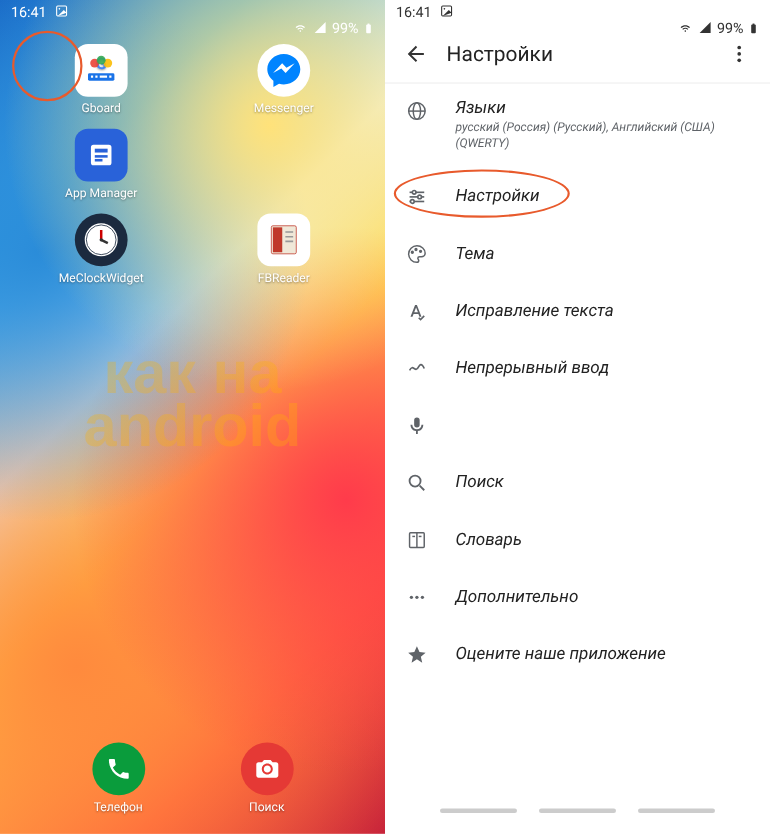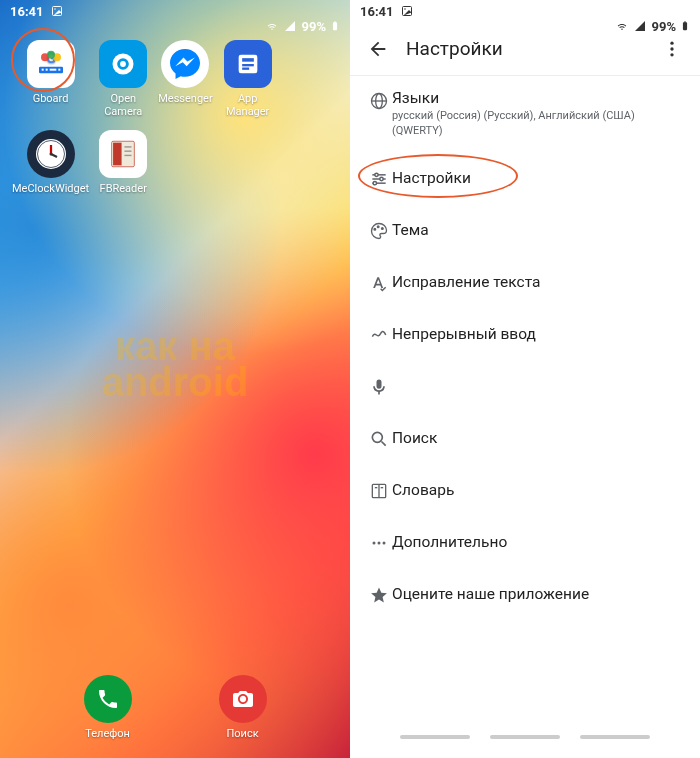--- a/index.html
+++ b/index.html
@@ -27,31 +27,31 @@
   .phone-right { background: #fff; }
 
   
   .status-bar {
     height: 22px;
     display: flex;
     justify-content: space-between;
     align-items: center;
     padding: 0 10px;
     font-size: 13px;
-    font-weight: 700;
+    font-weight: 400;
   }
   .phone-left .status-bar { color: #fff; }
   .phone-right .status-bar { color: #333; }
-  .status-right { display: flex; align-items: center; gap: 4px; margin-top: 30px; }
+  .status-right { display: flex; gap: 4px; margin-top: 30px; }
   .status-right svg { flex-shrink: 0; }
 
   
   .app-grid {
     display: grid;
-    grid-template-columns: repeat(5, 1fr);
+    grid-template-columns: repeat(2, 1fr);
     gap: 12px 6px;
     padding: 18px 12px 0 12px;
   }
   .app-item {
     display: flex;
     flex-direction: column;
     align-items: center;
     color: #fff;
     font-size: 11px;
     line-height: 1.2;
@@ -86,21 +86,21 @@
     padding: 0 40px;
   }
   .dock .app-item { color: #fff; }
 
   
   .watermark {
     position: absolute;
     top: 48%;
     left: 50%;
     transform: translate(-50%,-50%);
-    font-size: 40px;
+    font-size: 54px;
     font-weight: 800;
     color: rgba(255,180,0,0.3);
     text-align: center;
     line-height: 0.9;
     pointer-events: none;
     text-transform: lowercase;
     font-family: Arial, sans-serif;
   }
 
   
@@ -134,21 +134,21 @@
   }
   .settings-item.single-line { align-items: center; padding: 15px 16px; }
   .item-icon {
     width: 26px;
     display: flex;
     justify-content: center;
     color: #5f6368;
     flex-shrink: 0;
     margin-top: 2px;
   }
-  .item-text { flex: 1; }
+  .item-text { margin-left: 22px; flex: 1; font-style: italic; }
   .item-title { font-size: 15.5px; color: #222; }
   .item-sub { font-size: 11px; color: #5f6368; line-height: 1.35; margin-top: 2px; }
 
   .hl-settings {
     width: 160px; height: 44px;
     border: 2.5px solid #e85a2c;
     border-radius: 50% / 50%;
     position: absolute;
     left: 8px; top: 2px;
     pointer-events: none;
@@ -212,30 +212,20 @@
             <rect x="35" y="31" width="3" height="3" fill="#fff"></rect>
             <text x="24" y="22" font-size="22" font-weight="700" text-anchor="middle" fill="#4285F4">G</text>
             <circle cx="15" cy="14" r="6" fill="#EA4335" opacity="0.9"></circle>
             <circle cx="33" cy="14" r="6" fill="#FBBC04" opacity="0.9"></circle>
             <circle cx="24" cy="10" r="6" fill="#34A853" opacity="0.9"></circle>
           </svg>
       </div>
       <span>Gboard</span>
     </div>
     <div class="app-item">
-      <div class="app-icon" style="background:#0099e5">
-        <svg width="28" height="28" viewBox="0 0 24 24" fill="#fff">
-            <circle cx="12" cy="12" r="9" fill="#fff"></circle>
-            <circle cx="12" cy="12" r="5" fill="#0099e5"></circle>
-            <circle cx="12" cy="12" r="2.5" fill="#fff"></circle>
-          </svg>
-      </div>
-      <span>Open Camera</span>
-    </div>
-    <div class="app-item">
       <div class="app-icon" style="border-radius:50%;background:#fff">
         <svg width="36" height="36" viewBox="0 0 24 24">
             <path fill="#0084FF" d="M12 2C6.5 2 2 6.1 2 11.2c0 2.9 1.4 5.4 3.7 7.1V22l3.4-1.9c.9.3 1.9.4 2.9.4 5.5 0 10-4.1 10-9.2S17.5 2 12 2z"></path>
             <path fill="#fff" d="M13.1 13.5l-2.6-2.7-5 2.7 5.5-5.8 2.6 2.7 5-2.7-5.5 5.8z"></path>
           </svg>
       </div>
       <span>Messenger</span>
     </div>
     <div class="app-item">
       <div class="app-icon" style="background:#2962d9">

